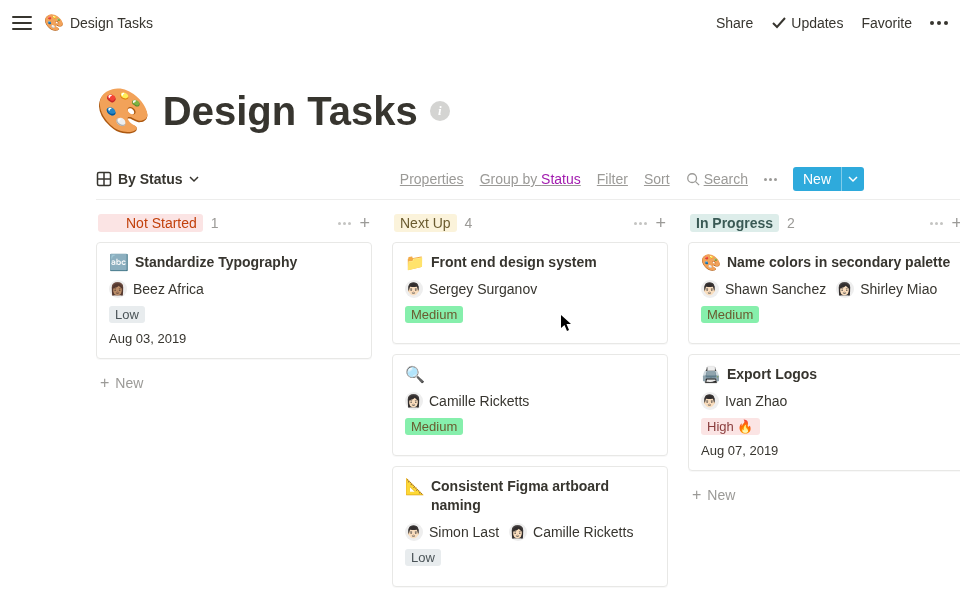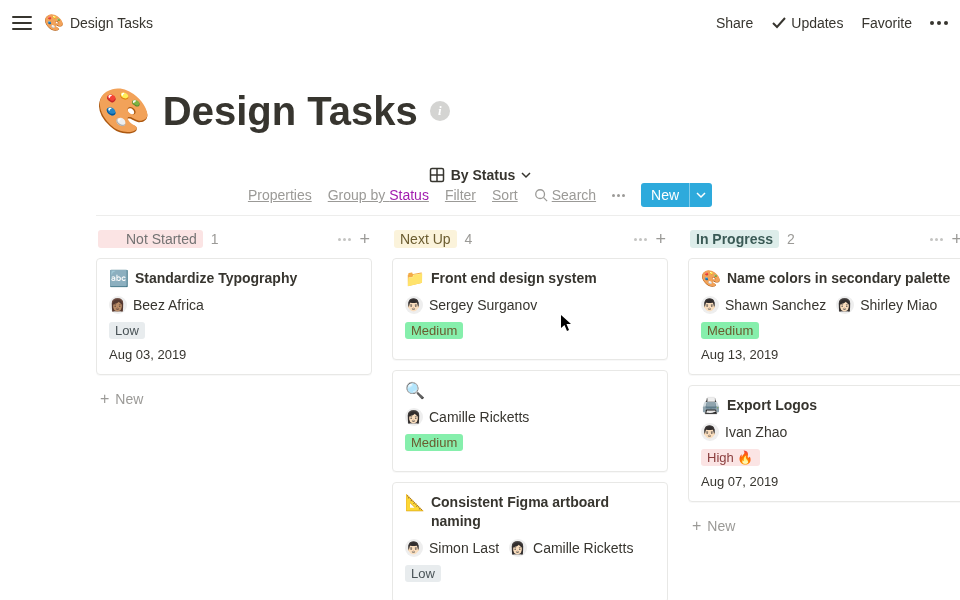--- a/index.html
+++ b/index.html
@@ -35,42 +35,42 @@
     display:flex;
     flex-direction:column;
     overflow:hidden;
   }
 
   .title-row { display:flex; align-items:center; gap:12px; margin-bottom:30px; }
   .title-row .emoji { font-size:44px; }
   .title-row h1 { font-size:40px; font-weight:700; color:#37352f; }
   .info-icon { width:20px; height:20px; border-radius:50%; background:#d4d4d2; color:#fff; font-size:13px; font-weight:700; display:flex; align-items:center; justify-content:center; font-style:italic; font-family:Georgia,serif; }
 
-  .view-row { display:flex; align-items:center; padding-right:96px; padding-bottom:8px; border-bottom:1px solid #ededec;flex-direction:column; }
+  .view-row { display:flex; align-items:center; padding-right:96px; padding-bottom:8px; border-bottom:1px solid #ededec; }
   .view-picker { display:flex; align-items:center; gap:6px; font-weight:600; cursor:pointer; }
   .board-icon { width:16px;height:16px; }
   .view-row .spacer { flex:1; }
   .view-actions { display:flex; align-items:center; gap:16px; color:#9b9a97; }
   .view-actions .va { cursor:pointer;text-decoration:underline; }
   .view-actions .group { }
   .view-actions .group b { color:#a21caf; font-weight:500; }
   .search { display:flex; align-items:center; gap:4px; }
   .search-icon { width:14px;height:14px; }
   .mini-dots { display:flex; gap:2px; }
   .mini-dots span { width:3px;height:3px;border-radius:50%;background:#9b9a97;display:block; }
   .new-btn { background:#2eaadc; color:#fff; border-radius:3px; display:flex; align-items:stretch; overflow:hidden; cursor:pointer; }
   .new-btn .lbl { padding:4px 10px; font-weight:500; }
   .new-btn .drop { border-left:1px solid rgba(255,255,255,.4); padding:4px 6px; display:flex;align-items:center; }
 
   .board-wrap { flex:1; overflow-x:auto; overflow-y:hidden; padding-top:14px; }
   .board { display:flex; gap:20px; height:100%; padding-right:40px; }
   .col { width:276px; flex:0 0 276px; display:flex; flex-direction:column; overflow:hidden; }
   .col-head { display:flex; align-items:center; gap:8px; margin-bottom:10px; padding:0 2px; }
   .status-pill { font-size:14px; padding:1px 6px; border-radius:3px; font-weight:400; }
-  .status-notstarted { background:#fbe4e4; color:#737373;padding-left:28px; }
+  .status-notstarted { background:#fbe4e4; color:#c2410c;padding-left:28px; }
   .status-nextup    { background:#fbf3db; color:#6a5b2f; }
   .status-inprogress{ background:#ddedea; color:#3a5a55;font-weight:bold; }
   .col-count { color:#9b9a97; }
   .col-head .spacer { flex:1; }
   .col-head .mini-dots span { background:#c4c4c2; }
   .plus { color:#9b9a97; font-size:18px; line-height:1; cursor:pointer; }
 
   .cards { display:flex; flex-direction:column; gap:10px; overflow-y:auto; padding-bottom:10px; }
   .card { border:1px solid #e8e8e6; border-radius:4px; background:#fff; padding:10px 12px 12px; box-shadow:0 1px 1px rgba(15,15,15,.03); }
   .card-title { display:flex; align-items:flex-start; gap:6px; font-weight:600; font-size:14px; line-height:1.35; margin-bottom:8px; }
@@ -289,21 +289,20 @@
                 <div class="assignee">
                   <span class="avatar">👨🏻</span>
                   <span>Shawn Sanchez</span>
                 </div>
                 <div class="assignee">
                   <span class="avatar">👩🏻</span>
                   <span>Shirley Miao</span>
                 </div>
               </div>
               <div><span class="prio prio-medium">Medium</span></div>
-              <div class="card-date">Aug 13, 2019</div>
             </div>
             <div class="card">
               <div class="card-title">
                 <span class="cicon">🖨️</span>
                 <span>Export Logos</span>
               </div>
               <div class="assignees">
                 <div class="assignee">
                   <span class="avatar">👨🏻</span>
                   <span>Ivan Zhao</span>

